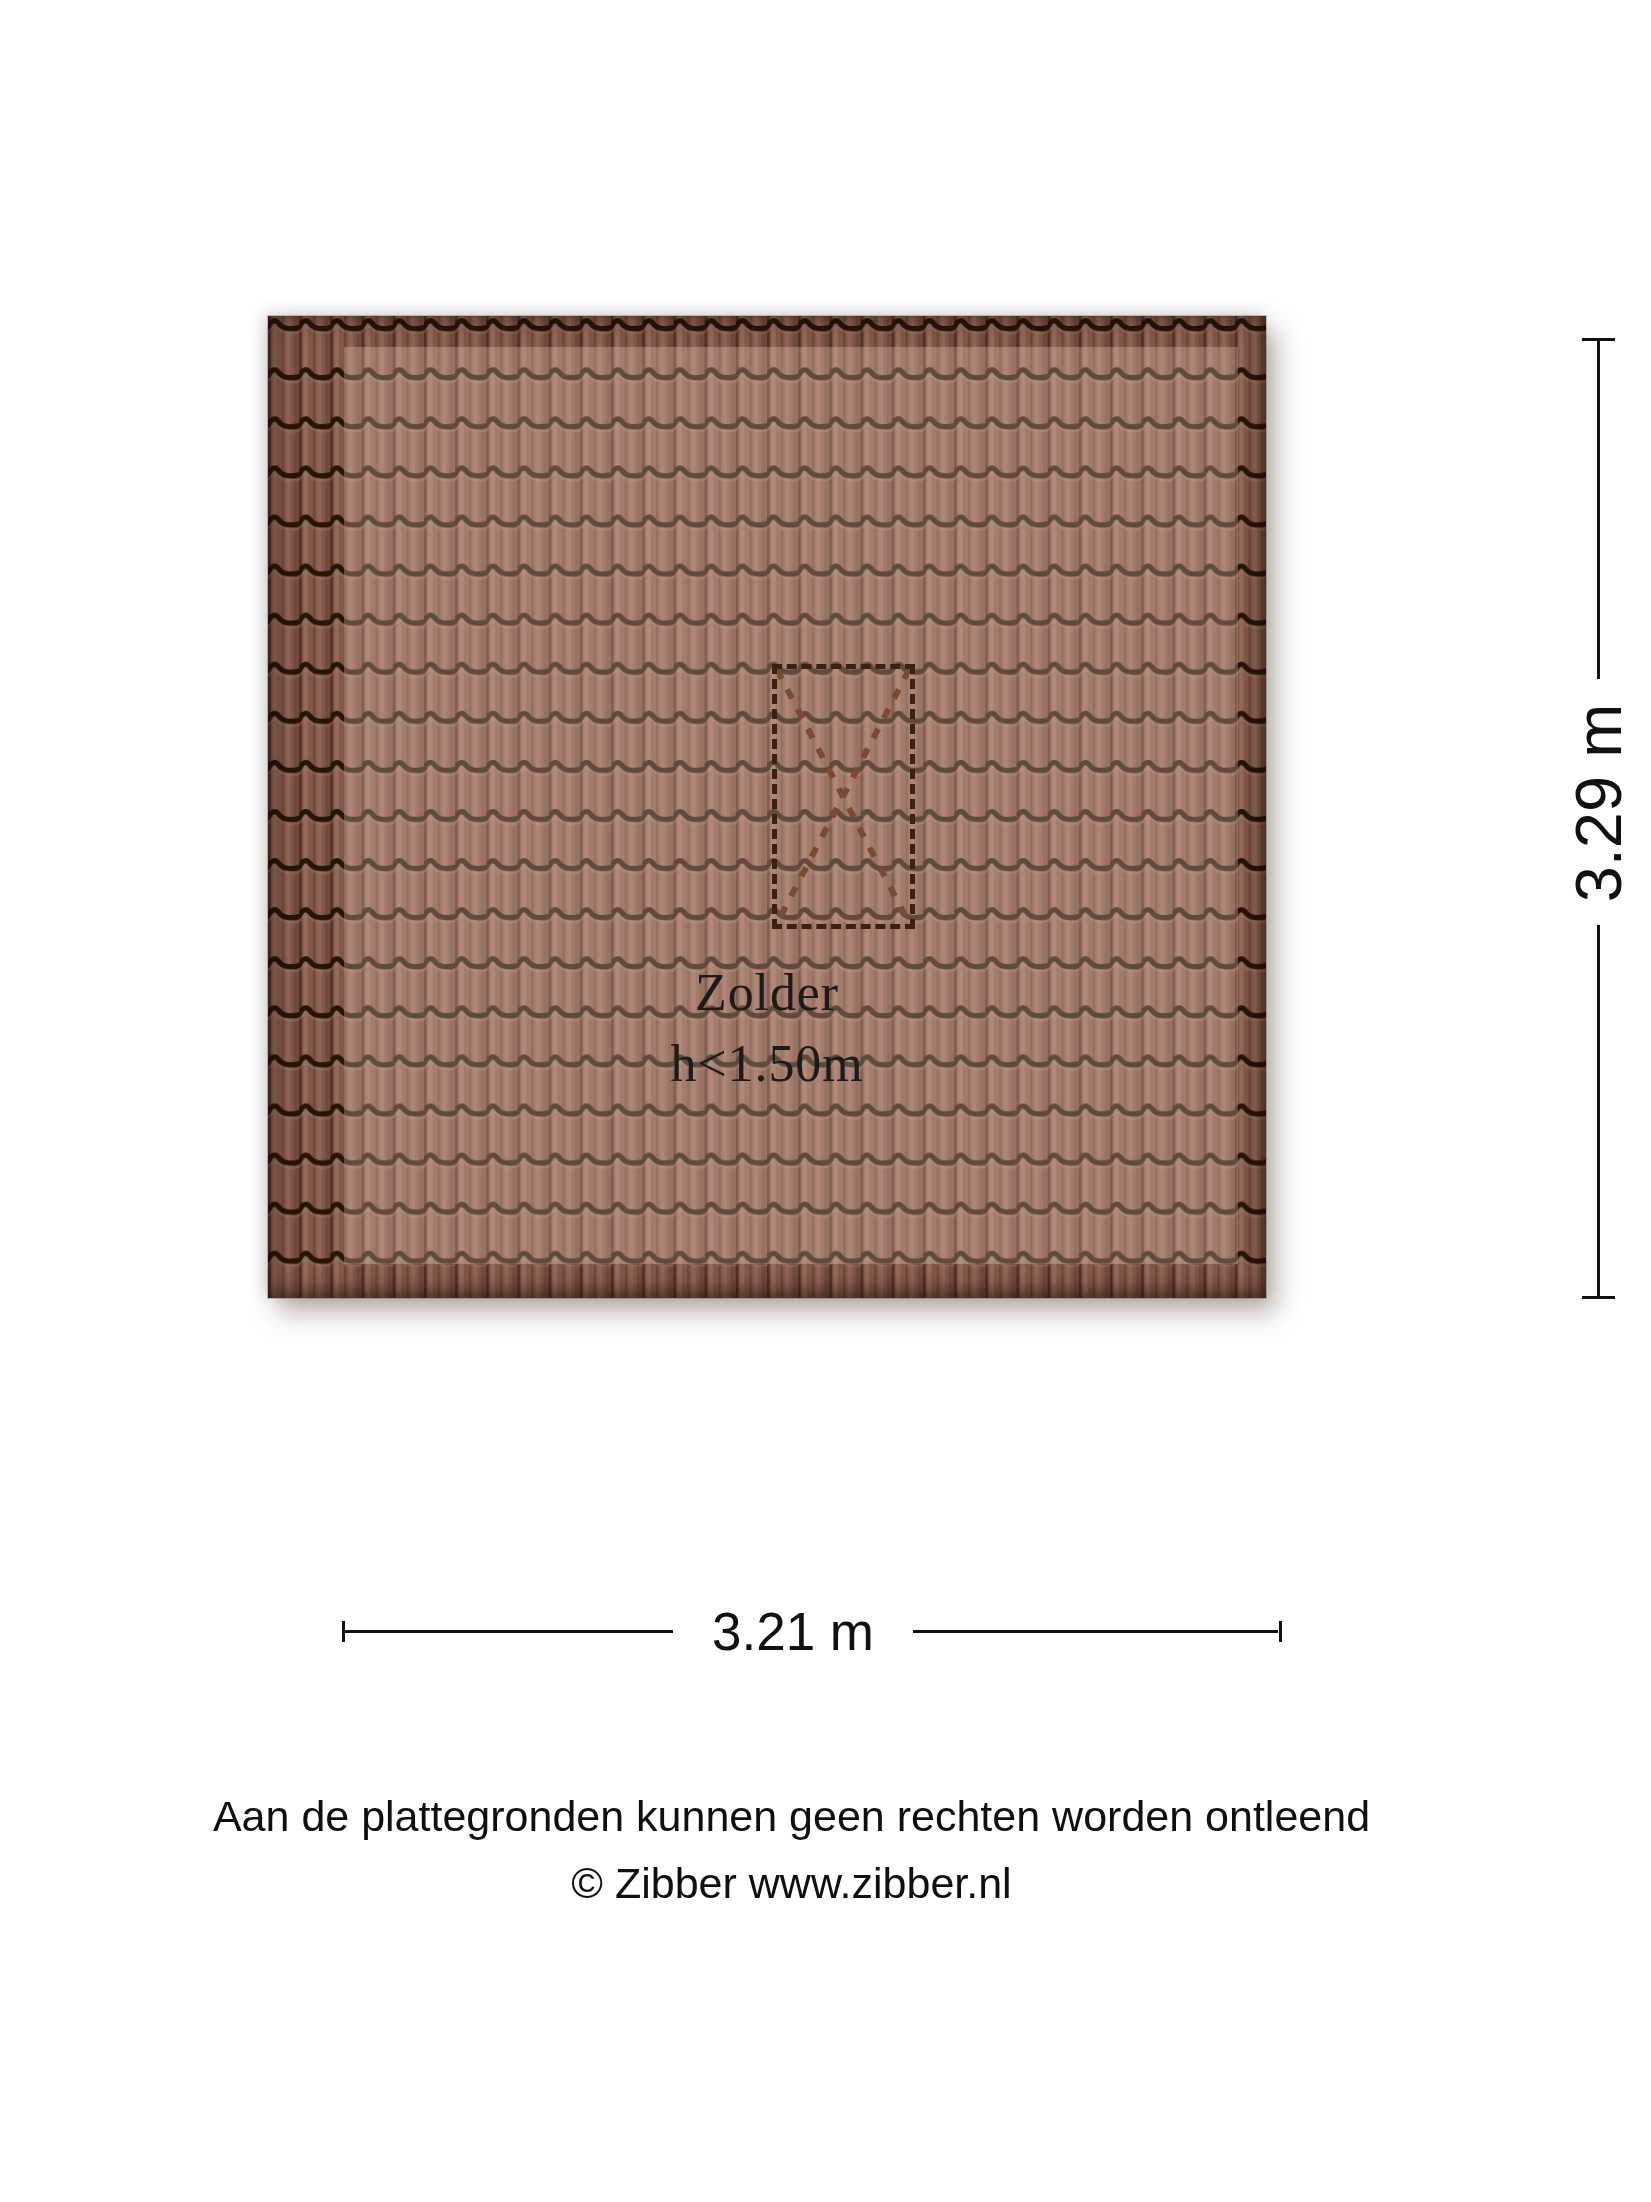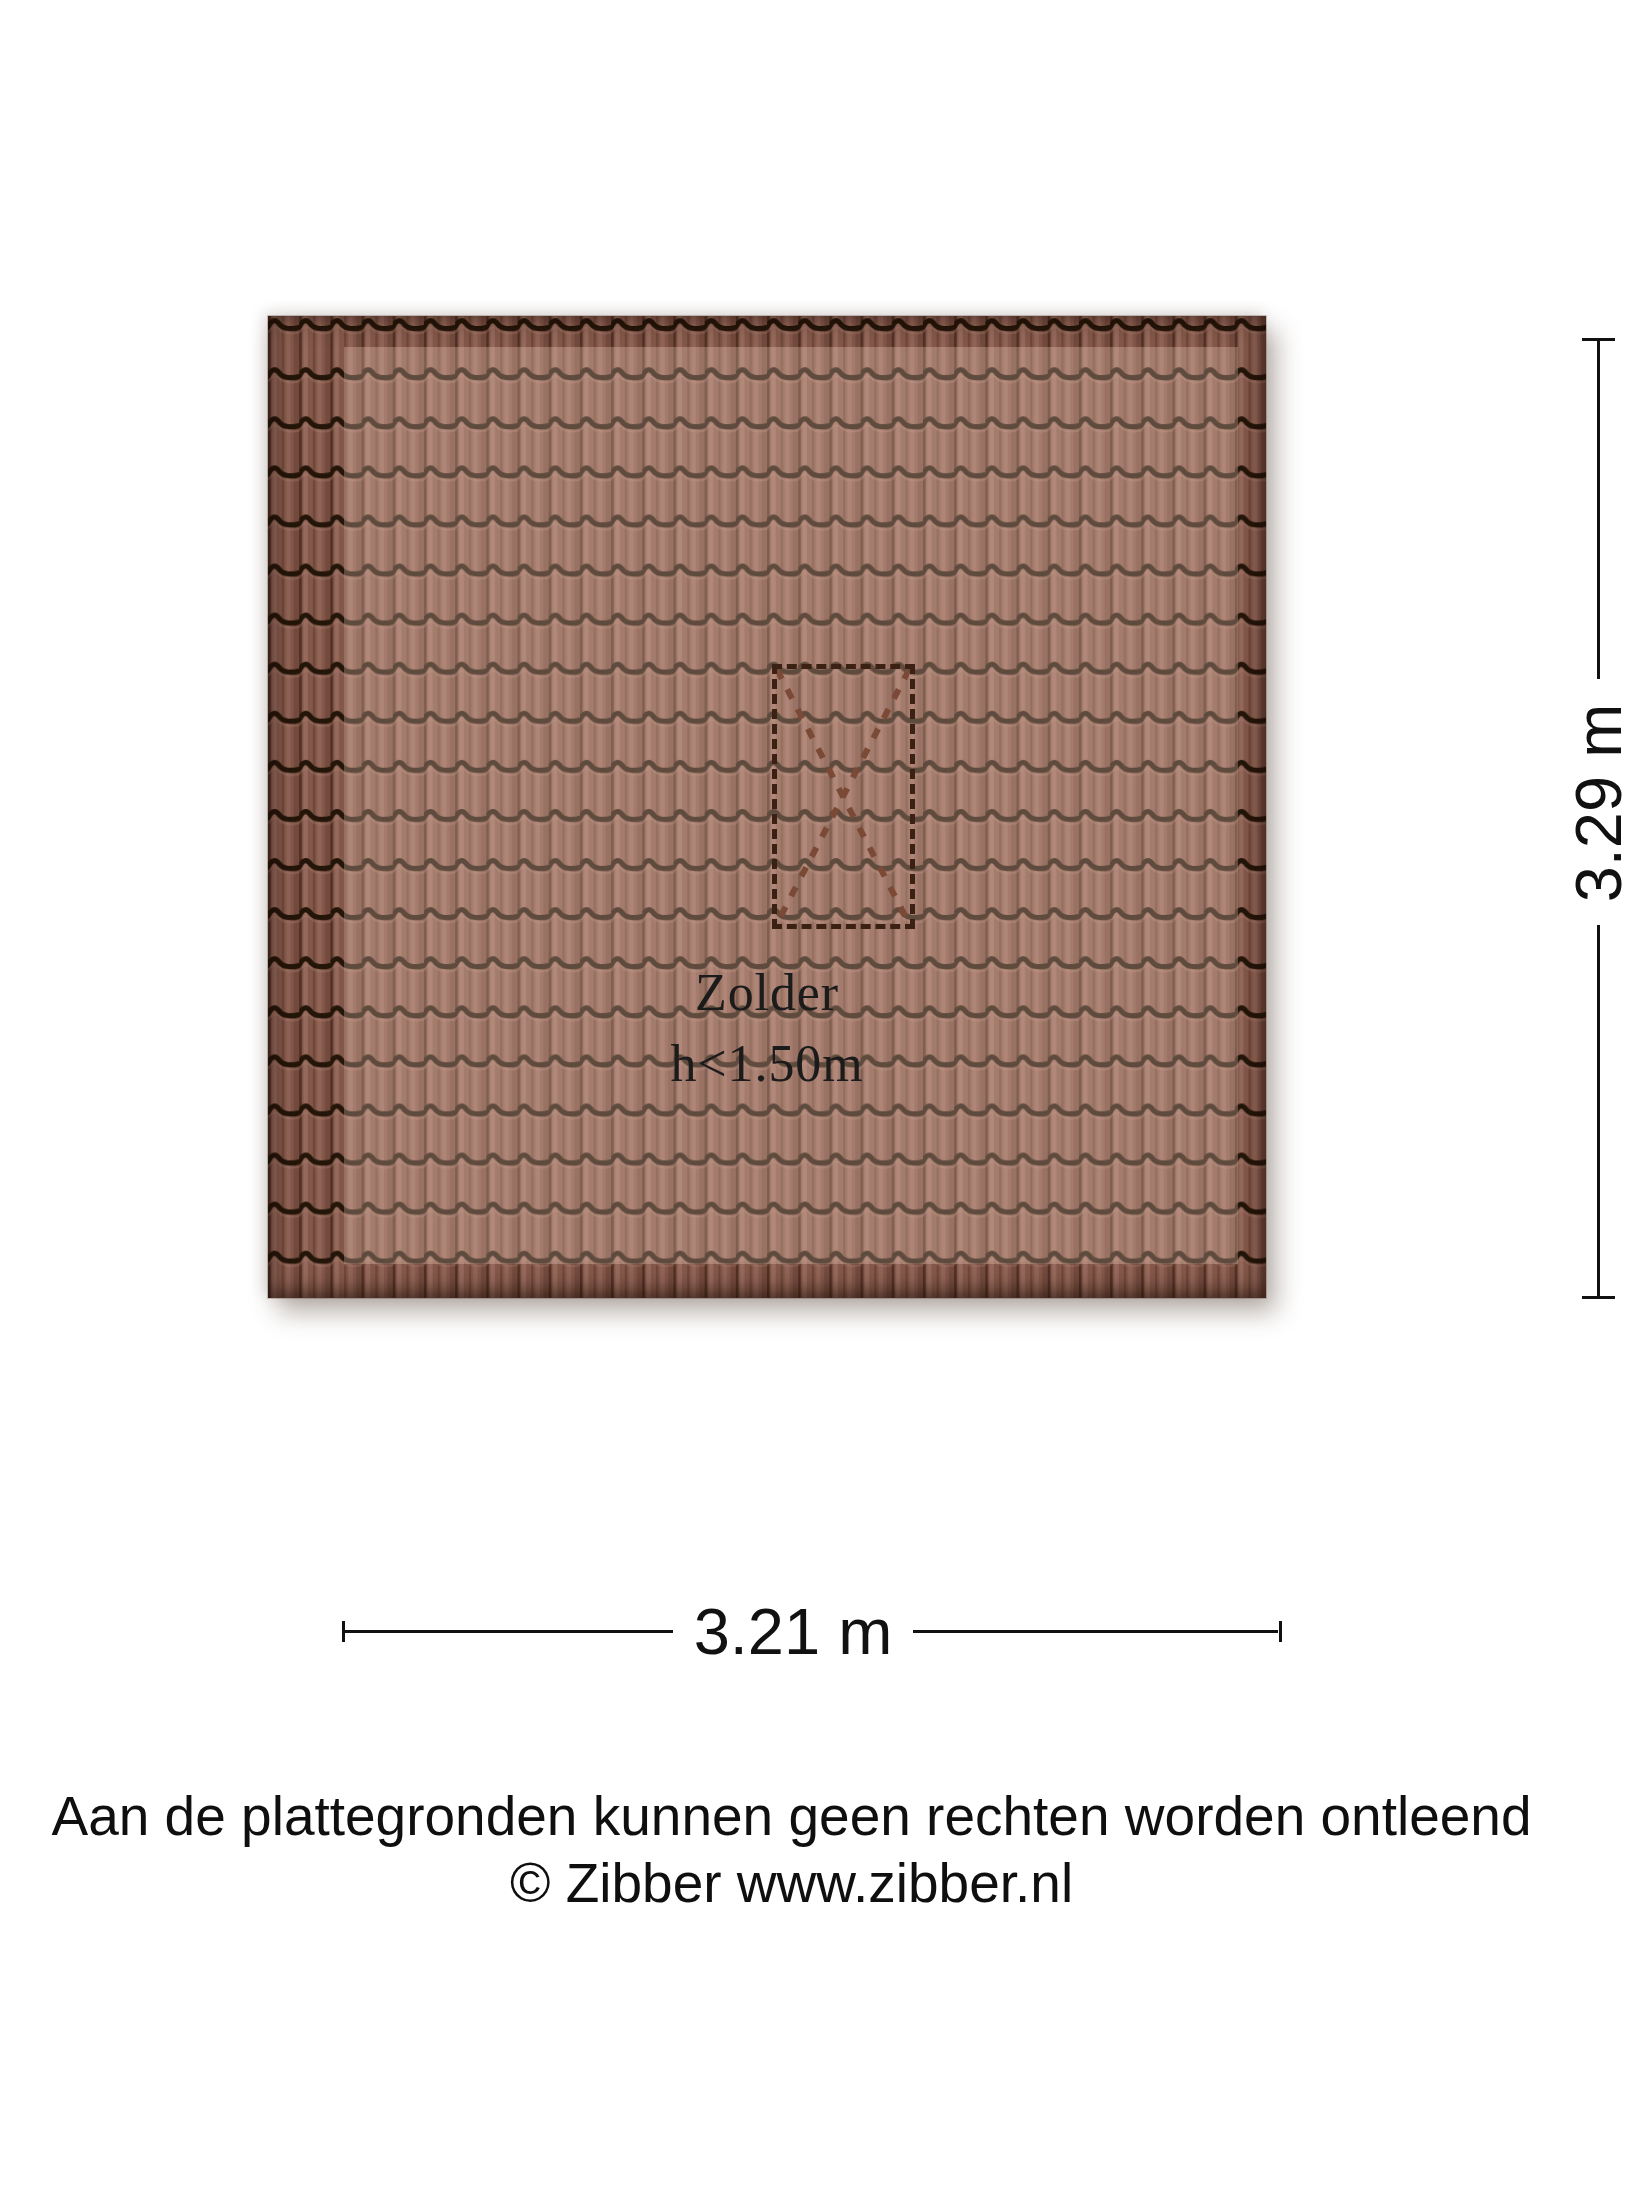--- a/index.html
+++ b/index.html
@@ -75,30 +75,30 @@
     font-size: 65px; white-space: nowrap;
   }
 
   .dim-h { left: 342px; top: 1621px; width: 940px; height: 20.6px; }
   .dim-h .seg-left  { left: 3.4px;   width: 328px; }
   .dim-h .seg-right { left: 571px; width: 365px; }
   .dim-h .dim-label {
     position: absolute; left: 331px; top: 50%;
     width: 240px; text-align: center;
     transform: translateY(-50%);
-    font-size: 65px; white-space: nowrap;
+    font-size: 53px; white-space: nowrap;
   }
 
   
   .footer {
     position: absolute;
     left: 0; top: 1783px;
     width: 1583px;
     text-align: center;
-    font-size: 55px;
+    font-size: 43px;
     line-height: 67px;
     color: #0f0f0f;
   }
 </style>
 </head>
 <body>
 
 <div class="canvas">
 
   <div class="roof">

